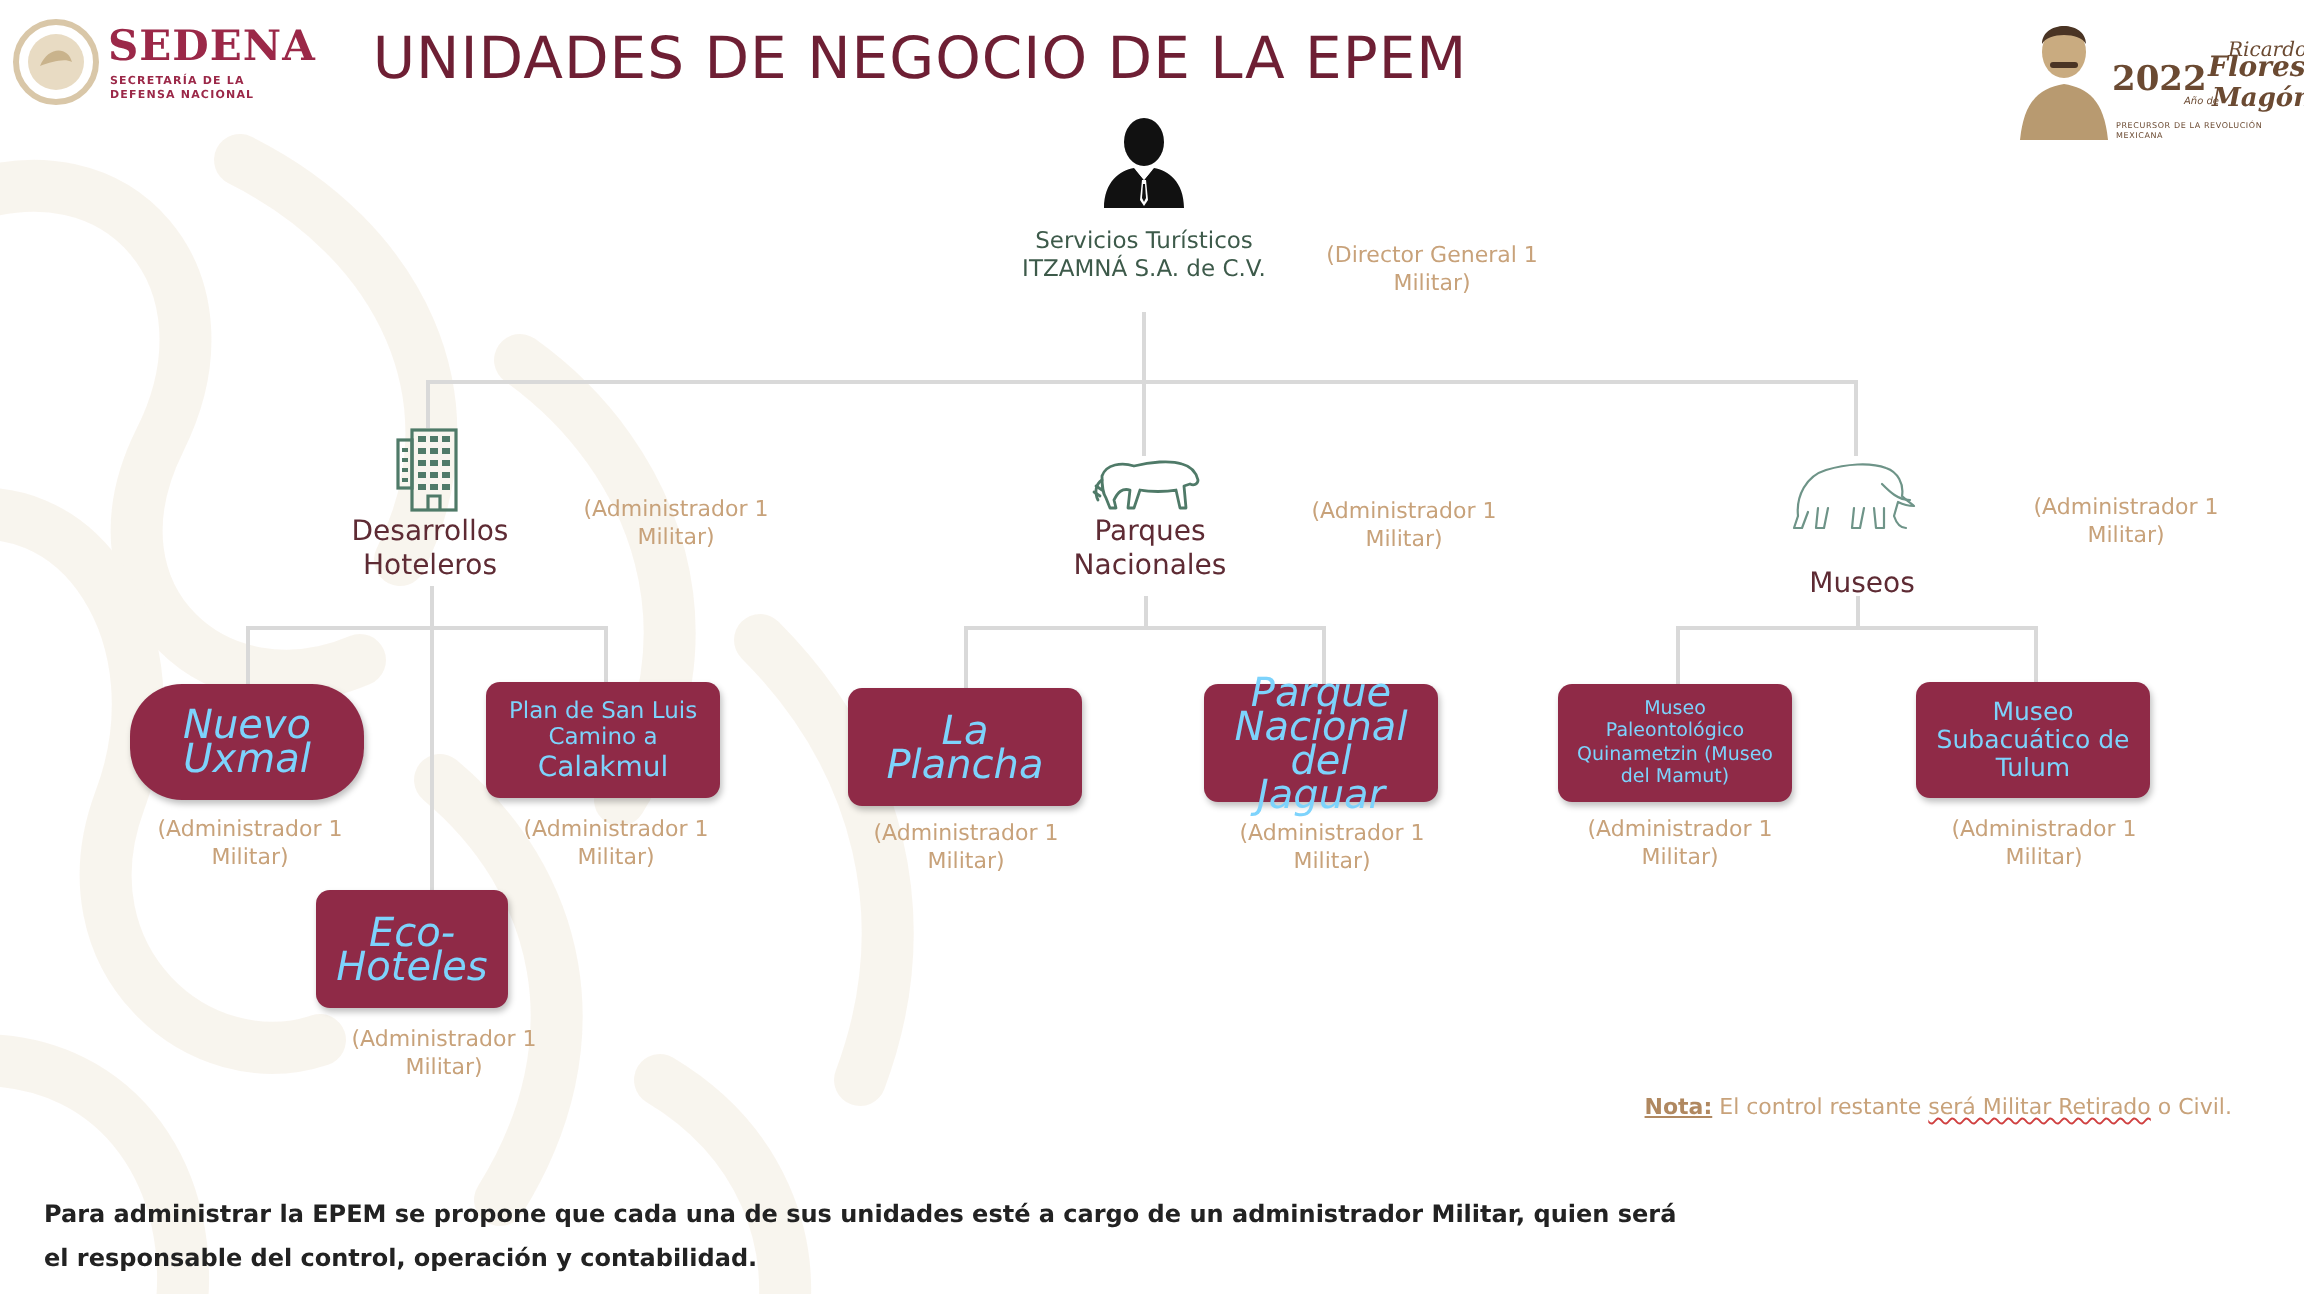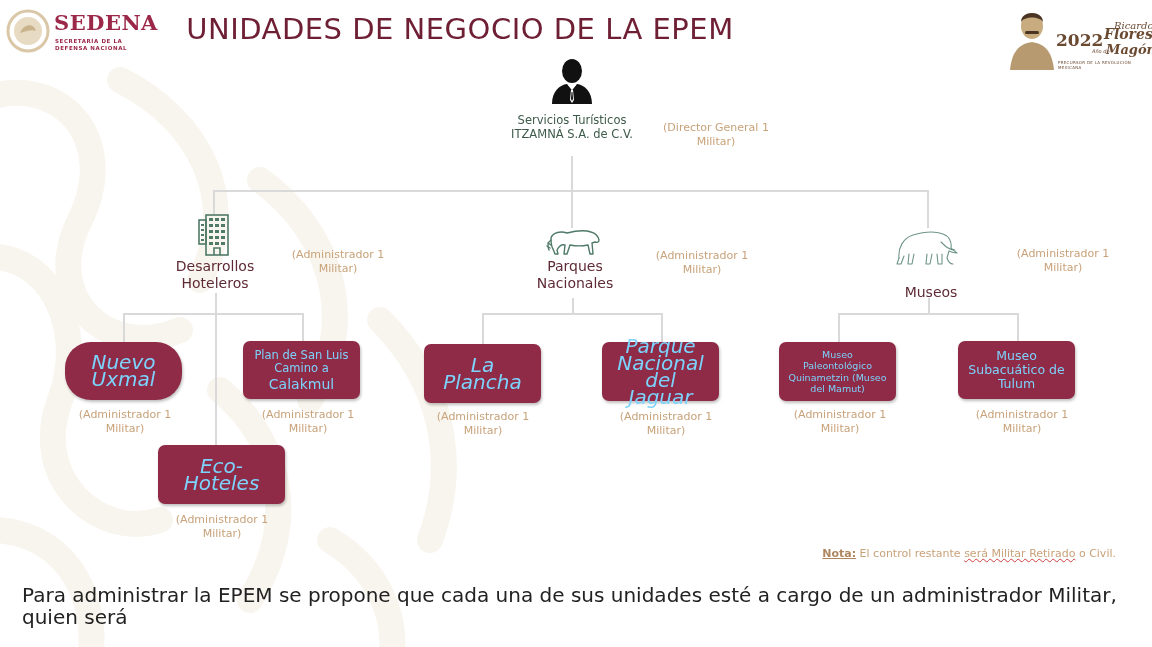--- a/index.html
+++ b/index.html
@@ -23,21 +23,21 @@
   .note { text-align:center; font-size:11px; line-height:14px; color:#c8a27a; }
   .cat-label { text-align:center; font-size:14px; line-height:17px; color:#5e2b34; }
   .box { position:absolute; background:#8f2a47; border-radius:7px; box-shadow:1px 2px 3px rgba(0,0,0,0.25); color:#7dd3fc; display:flex; align-items:center; justify-content:center; text-align:center; box-sizing:border-box; padding:3px 6px; }
   .box span { display:block; }
   .fs15 { font-size:20px; line-height:17px;font-style:italic; }
   .fs13 { font-size:12.5px; line-height:14px; }
   .fs10 { font-size:9.5px; line-height:11.5px; }
   .footnote { right:36px; top:547px; font-size:11px; color:#c8a27a; }
   .footnote b { font-weight:bold; color:#b08860;text-decoration:underline; }
   .footnote .squig { text-decoration:underline wavy #d04040; text-decoration-thickness:1px; }
-  .bottom-text { left:22px; top:584px; width:1120px; font-size:20px; line-height:22px; color:#222; }
+  .bottom-text { left:22px; top:596px; width:1120px; font-size:12px; line-height:22px; color:#222;font-weight:bold; }
   .icon { position:absolute; }
 </style>
 </head>
 <body>
 
 <svg class="bg-wm" viewBox="0 0 520 587">
   <g fill="none" stroke="#f4ede1" stroke-width="26" stroke-linecap="round">
     <path d="M-20 40 C 60 10, 120 80, 80 160 C 40 240, 110 300, 180 270"></path>
     <path d="M-30 200 C 40 180, 90 260, 60 340 C 30 420, 100 480, 160 460"></path>
     <path d="M120 20 C 200 60, 240 140, 200 220"></path>
@@ -198,21 +198,21 @@
 <div class="box" style="left:243px;top:341px;width:117px;height:58px;flex-direction:column;">
   <span class="fs13" style="font-size:11.5px;line-height:13.5px;">Plan de San Luis</span>
   <span class="fs13" style="font-size:11.5px;line-height:13.5px;">Camino a</span>
   <span style="font-size:14px;line-height:16px;">Calakmul</span>
 </div>
 <div class="abs note" style="left:238px;top:408px;width:140px;">
   <span>(Administrador 1</span><br>
   <span>Militar)</span>
 </div>
 
-<div class="box fs15" style="left:158px;top:445px;width:127px;height:59px;">
+<div class="box fs15" style="left:158px;top:445px;width:96px;height:59px;">
   <span>Eco-Hoteles</span>
 </div>
 <div class="abs note" style="left:152px;top:513px;width:140px;">
   <span>(Administrador 1</span><br>
   <span>Militar)</span>
 </div>
 
 <div class="box fs15" style="left:424px;top:344px;width:117px;height:59px;">
   <span>La Plancha</span>
 </div>
@@ -251,13 +251,14 @@
   <span>(Administrador 1</span><br>
   <span>Militar)</span>
 </div>
 
 <div class="abs footnote">
   <b>Nota:</b><span style="white-space:pre"> El control restante </span><span class="squig">será Militar Retirado</span><span style="white-space:pre"> o Civil.</span>
 </div>
 
 <div class="abs bottom-text">
   <span>Para administrar la EPEM se propone que cada una de sus unidades esté a cargo de un administrador Militar, quien será</span><br>
+  <span>el responsable del control, operación y contabilidad.</span>
 </div>
 
 </body></html>

